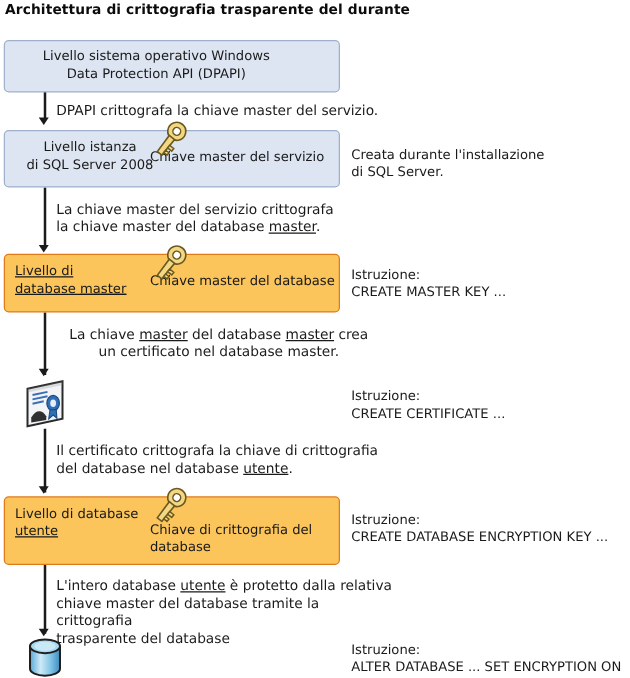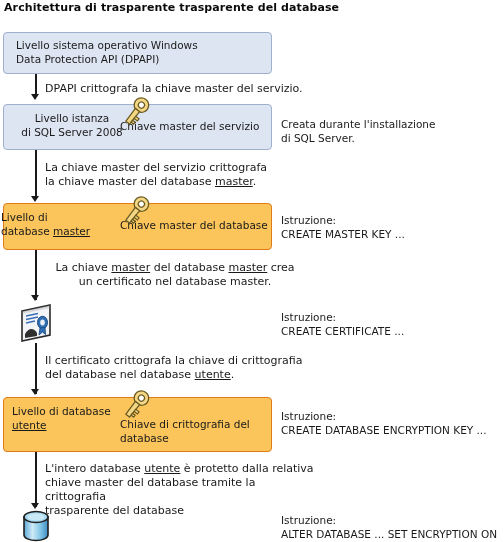--- a/index.html
+++ b/index.html
@@ -95,60 +95,60 @@
   }
 
   
   .icon { position: absolute; }
 </style>
 </head>
 <body>
 
 <div id="diagram">
 
-  <div class="title">Architettura di trasparente trasparente del database</div>
+  <div class="title">Architettura di crittografia trasparente del durante</div>
 
   <div class="conn" style="left:35px; top:73px; height:23px;"></div>
   <div class="arrowhead" style="left:31.2px; top:94px;"></div>
 
   <div class="conn" style="left:35px; top:150px; height:49px;"></div>
   <div class="arrowhead" style="left:31.2px; top:196px;"></div>
 
   <div class="conn" style="left:35px; top:250px; height:50px;"></div>
   <div class="arrowhead" style="left:31.2px; top:295px;"></div>
 
   <div class="conn" style="left:35px; top:343px; height:51px;"></div>
   <div class="arrowhead" style="left:31.2px; top:389px;"></div>
 
   <div class="conn" style="left:35px; top:452px; height:55px;"></div>
   <div class="arrowhead" style="left:31.2px; top:503px;"></div>
 
   <div class="node blue" style="left:3px; top:32px; width:269px; height:42px;"></div>
-  <div class="node-label" style="left:16px; top:39px; width:250px;">Livello sistema operativo Windows
+  <div class="node-label" style="left:0; top:39px; width:250px;text-align:center;">Livello sistema operativo Windows
 Data Protection API (DPAPI)</div>
 
   <div class="node blue" style="left:3px; top:104px; width:269px; height:46px;"></div>
   <div class="node-label" style="left:12px; top:112px; width:120px;text-align:center;">Livello istanza
 di SQL Server 2008</div>
   <div class="node-sub" style="left:120px; top:120px; width:150px;">Chiave master del servizio</div>
 
   <div class="icon" style="left:117px; top:93px; width:38px; height:38px;">
     <svg width="38" height="38" viewBox="0 0 38 38" xmlns="http://www.w3.org/2000/svg">
       <g transform="rotate(38 19 19)">
         <path d="M19 3 a7.2 7.2 0 1 0 0.01 0 Z" fill="#f3d784" stroke="#6b5a20" stroke-width="1.3"></path>
         <circle cx="19" cy="10.2" r="3.1" fill="#ffffff" stroke="#6b5a20" stroke-width="1.2"></circle>
         <path d="M16.3 16.5 L21.7 16.5 L21.3 32.5 L16.7 32.5 Z" fill="#f3d784" stroke="#6b5a20" stroke-width="1.3"></path>
         <path d="M21.4 22.5 L25.6 22.5 L25.6 25.2 L21.35 25.2 Z" fill="#f3d784" stroke="#6b5a20" stroke-width="1.2"></path>
         <path d="M21.3 27.6 L24.6 27.6 L24.6 30.0 L21.25 30.0 Z" fill="#f3d784" stroke="#6b5a20" stroke-width="1.2"></path>
       </g>
     </svg>
   </div>
 
   <div class="node orange" style="left:3px; top:203px; width:269px; height:47px;"></div>
-  <div class="node-label" style="left:1px; top:211px; width:120px;">Livello di<br>database <u class="u">master</u></div>
+  <div class="node-label" style="left:12px; top:211px; width:120px;text-decoration:underline;">Livello di<br>database <u class="u">master</u></div>
   <div class="node-sub" style="left:120px; top:219px; width:150px;">Chiave master del database</div>
 
   <div class="icon" style="left:117px; top:192px; width:38px; height:38px;">
     <svg width="38" height="38" viewBox="0 0 38 38" xmlns="http://www.w3.org/2000/svg">
       <g transform="rotate(38 19 19)">
         <path d="M19 3 a7.2 7.2 0 1 0 0.01 0 Z" fill="#f3d784" stroke="#6b5a20" stroke-width="1.3"></path>
         <circle cx="19" cy="10.2" r="3.1" fill="#ffffff" stroke="#6b5a20" stroke-width="1.2"></circle>
         <path d="M16.3 16.5 L21.7 16.5 L21.3 32.5 L16.7 32.5 Z" fill="#f3d784" stroke="#6b5a20" stroke-width="1.3"></path>
         <path d="M21.4 22.5 L25.6 22.5 L25.6 25.2 L21.35 25.2 Z" fill="#f3d784" stroke="#6b5a20" stroke-width="1.2"></path>
         <path d="M21.3 27.6 L24.6 27.6 L24.6 30.0 L21.25 30.0 Z" fill="#f3d784" stroke="#6b5a20" stroke-width="1.2"></path>

